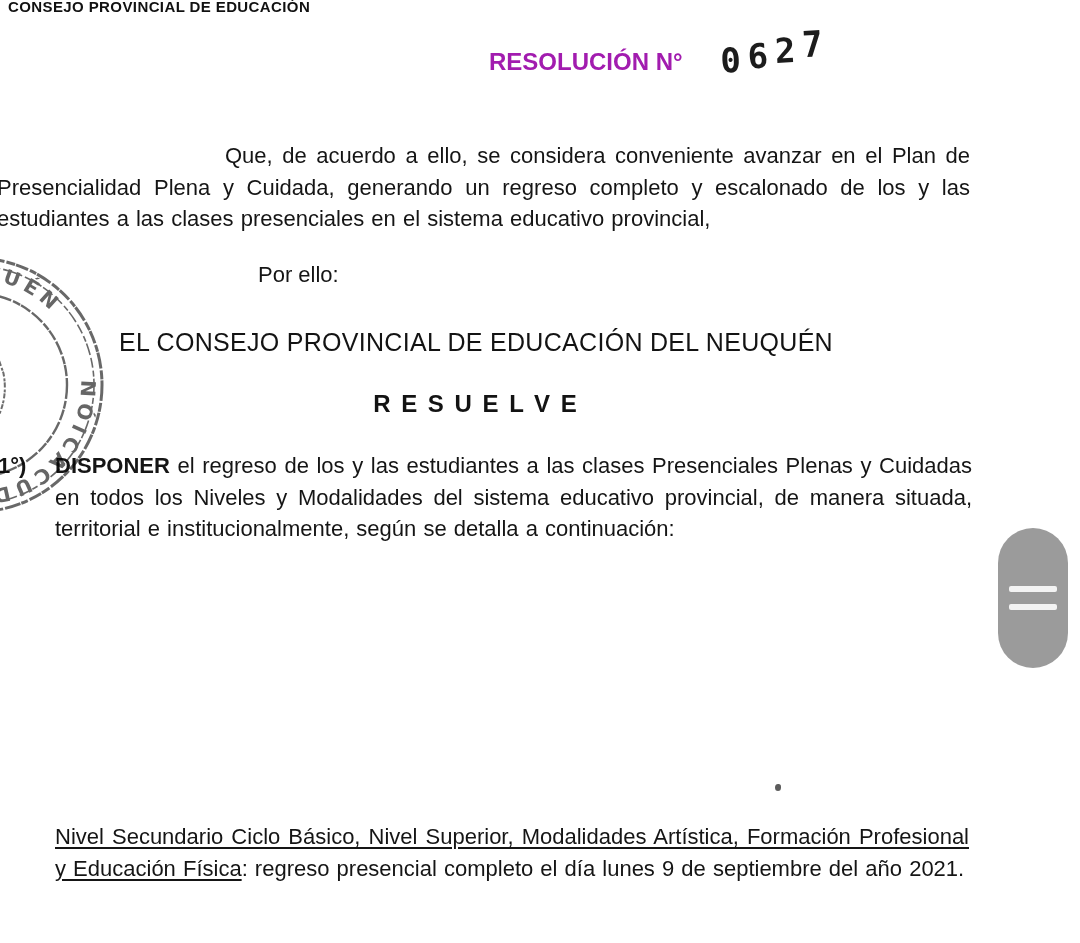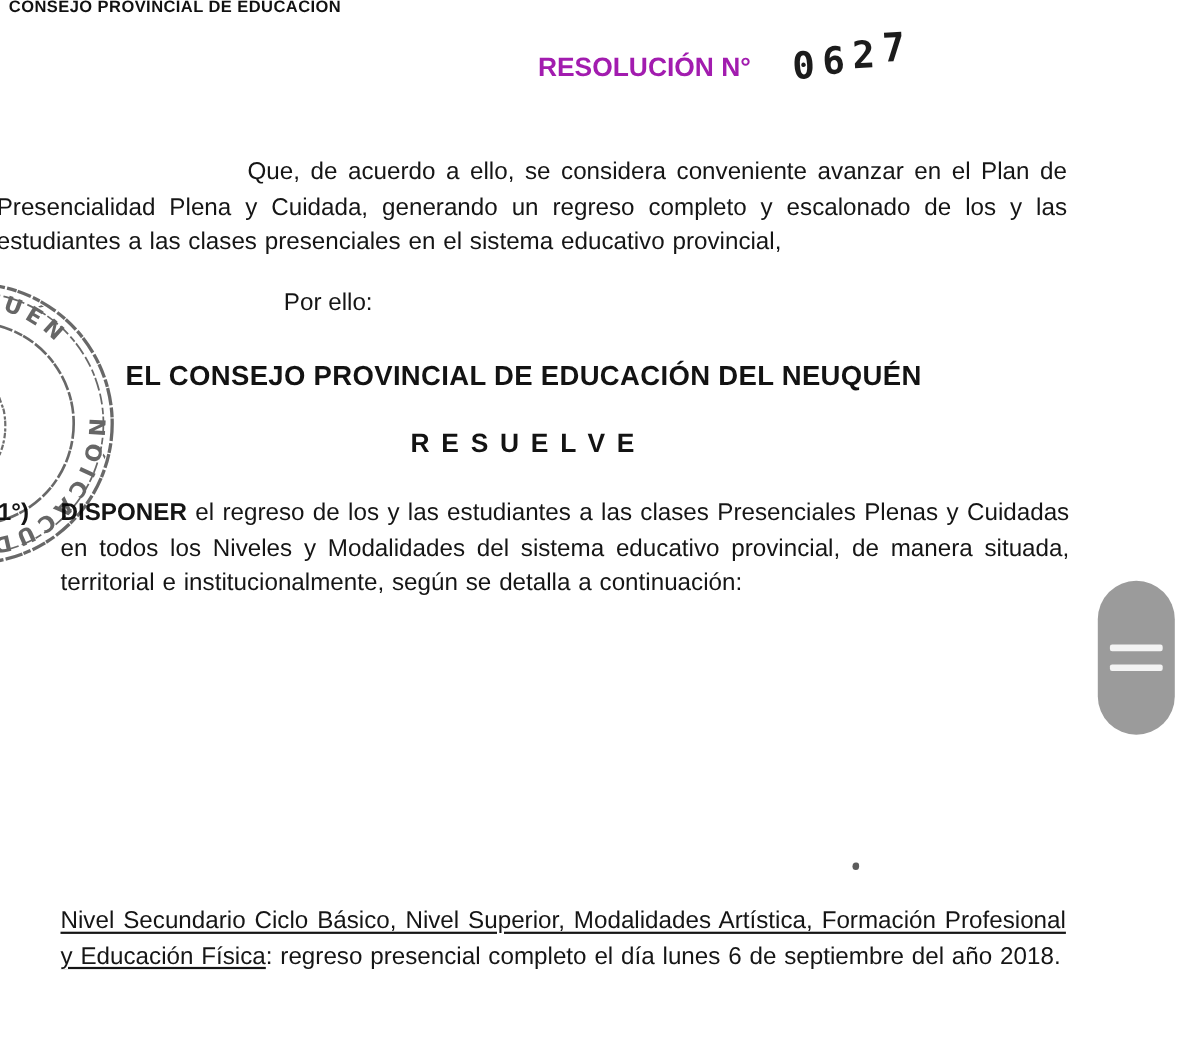--- a/index.html
+++ b/index.html
@@ -53,21 +53,21 @@
     left: -3px; top: 140px; width: 973px;
     text-indent: 228px;
   }
   .por-ello {
     position: absolute; left: 222px; top: 262px;
     font-size: 22px; color: #151515; white-space: nowrap; margin-left: 36px;
   }
   .council-heading {
     position: absolute; left: 0; top: 328px; width: 952px;
     text-align: center;
-    font-size: 25px; font-weight: bold; letter-spacing: 0.3px;
+    font-size: 25px; font-weight: normal; letter-spacing: 0.3px;
     color: #131313; white-space: nowrap;
   }
   .resuelve-heading {
     position: absolute; left: 0; top: 390px; width: 952px;
     text-align: center;
     font-size: 24px; font-weight: bold; letter-spacing: 2px;
     color: #131313; white-space: nowrap;
   }
   .article-1 {
     left: 55px; top: 450px; width: 917px;
@@ -143,21 +143,21 @@
   <div class="council-heading">EL CONSEJO PROVINCIAL DE EDUCACIÓN DEL NEUQUÉN</div>
   <div class="resuelve-heading">R E S U E L V E</div>
 
   <div class="doc-text article-1">
     <span class="article-number">1°)</span><span class="article-verb">DISPONER</span><span> el regreso de los y las estudiantes a las clases Presenciales Plenas y Cuidadas en todos los Niveles y Modalidades del sistema educativo provincial, de manera situada, territorial e institucionalmente, según se detalla a continuación:</span>
   </div>
 
 
 
   <div class="doc-text item-3">
-    <span class="item-title">Nivel Secundario Ciclo Básico, Nivel Superior, Modalidades Artística, Formación Profesional y Educación Física</span><span>: regreso presencial completo el día lunes 6 de septiembre del año 2018.</span>
+    <span class="item-title">Nivel Secundario Ciclo Básico, Nivel Superior, Modalidades Artística, Formación Profesional y Educación Física</span><span>: regreso presencial completo el día lunes 9 de septiembre del año 2021.</span>
   </div>
 
   <svg class="seal" viewBox="0 0 280 280" xmlns="http://www.w3.org/2000/svg">
     <defs>
       <path id="sealTopArc" d="M 29,135 A 106,106 0 0 1 241,135"></path>
       <path id="sealBottomArc" d="M 210,60 A 106,106 0 1 1 60,210"></path>
     </defs>
     <circle class="seal-ring" cx="135" cy="135" r="127" stroke-width="3" stroke-dasharray="16 2 9 1 13 2 7 1"></circle>
     <circle class="seal-ring" cx="135" cy="135" r="119" stroke-width="1.6" stroke-dasharray="10 3 6 2 12 3"></circle>
     <circle class="seal-ring" cx="135" cy="135" r="92" stroke-width="2.4" stroke-dasharray="14 2 8 1 11 2"></circle>

